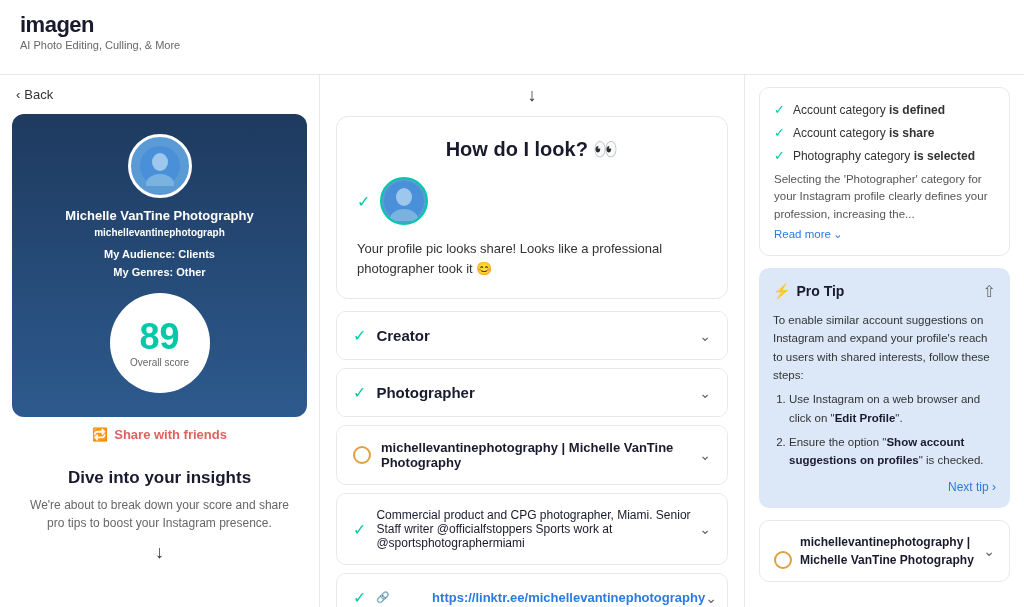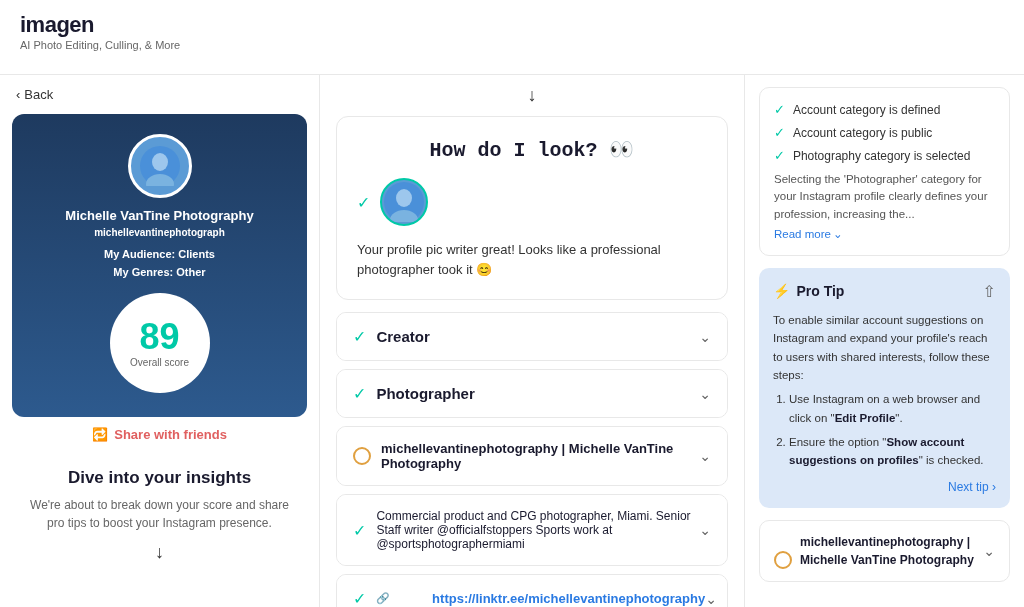--- a/index.html
+++ b/index.html
@@ -177,21 +177,20 @@
       border-radius: 12px;
       padding: 20px;
       margin-bottom: 12px;
     }
     .how-title {
       font-size: 20px;
       font-weight: 800;
       color: #1a1a2e;
       text-align: center;
       margin-bottom: 16px;
-      font-family: Liberation Mono, monospace;
     }
     .profile-preview-row {
       display: flex;
       align-items: center;
       gap: 10px;
       margin-bottom: 14px;
     }
     .preview-avatar {
       width: 48px;
       height: 48px;
@@ -284,21 +283,21 @@
       margin-bottom: 8px;
       font-size: 12px;
       color: #333;
     }
     .checklist-item .check {
       color: #00c9a7;
       font-size: 13px;
       flex-shrink: 0;
     }
     .checklist-item strong {
-      font-weight: 400;
+      font-weight: 700;
     }
     .checklist-desc {
       font-size: 11.5px;
       color: #555;
       line-height: 1.5;
       margin-top: 8px;
     }
     .read-more {
       color: #2a7ae2;
       font-size: 11.5px;
@@ -436,21 +435,21 @@
       <div class="profile-preview-row">
         <span class="check-circle">✓</span>
         <div class="preview-avatar">
           <svg viewBox="0 0 40 40" fill="none" xmlns="http://www.w3.org/2000/svg" width="40" height="40">
             <circle cx="20" cy="20" r="20" fill="#4a90d9"></circle>
             <ellipse cx="20" cy="16" rx="8" ry="9" fill="#9dc7ed"></ellipse>
             <ellipse cx="20" cy="38" rx="14" ry="10" fill="#7ab3e0"></ellipse>
           </svg>
         </div>
       </div>
-      <div class="profile-text">Your profile pic writer great! Looks like a professional photographer took it 😊</div>
+      <div class="profile-text">Your profile pic looks share! Looks like a professional photographer took it 😊</div>
     </div>
 
     <div class="accordion-item">
       <div class="accordion-header">
         <div class="accordion-header-left">
           <span class="check-circle">✓</span>
           <span class="accordion-title">Creator</span>
         </div>
         <span class="chevron">⌄</span>
       </div>
@@ -500,21 +499,21 @@
 
   <div class="right-panel">
 
     <div class="checklist-box">
       <div class="checklist-item">
         <span class="check">✓</span>
         <span>Account category <strong>is defined</strong></span>
       </div>
       <div class="checklist-item">
         <span class="check">✓</span>
-        <span>Account category <strong>is public</strong></span>
+        <span>Account category <strong>is share</strong></span>
       </div>
       <div class="checklist-item">
         <span class="check">✓</span>
         <span>Photography category <strong>is selected</strong></span>
       </div>
       <div class="checklist-desc">Selecting the 'Photographer' category for your Instagram profile clearly defines your profession, increasing the...</div>
       <div class="read-more">
         <span>Read more</span>
         <span>⌄</span>
       </div>

